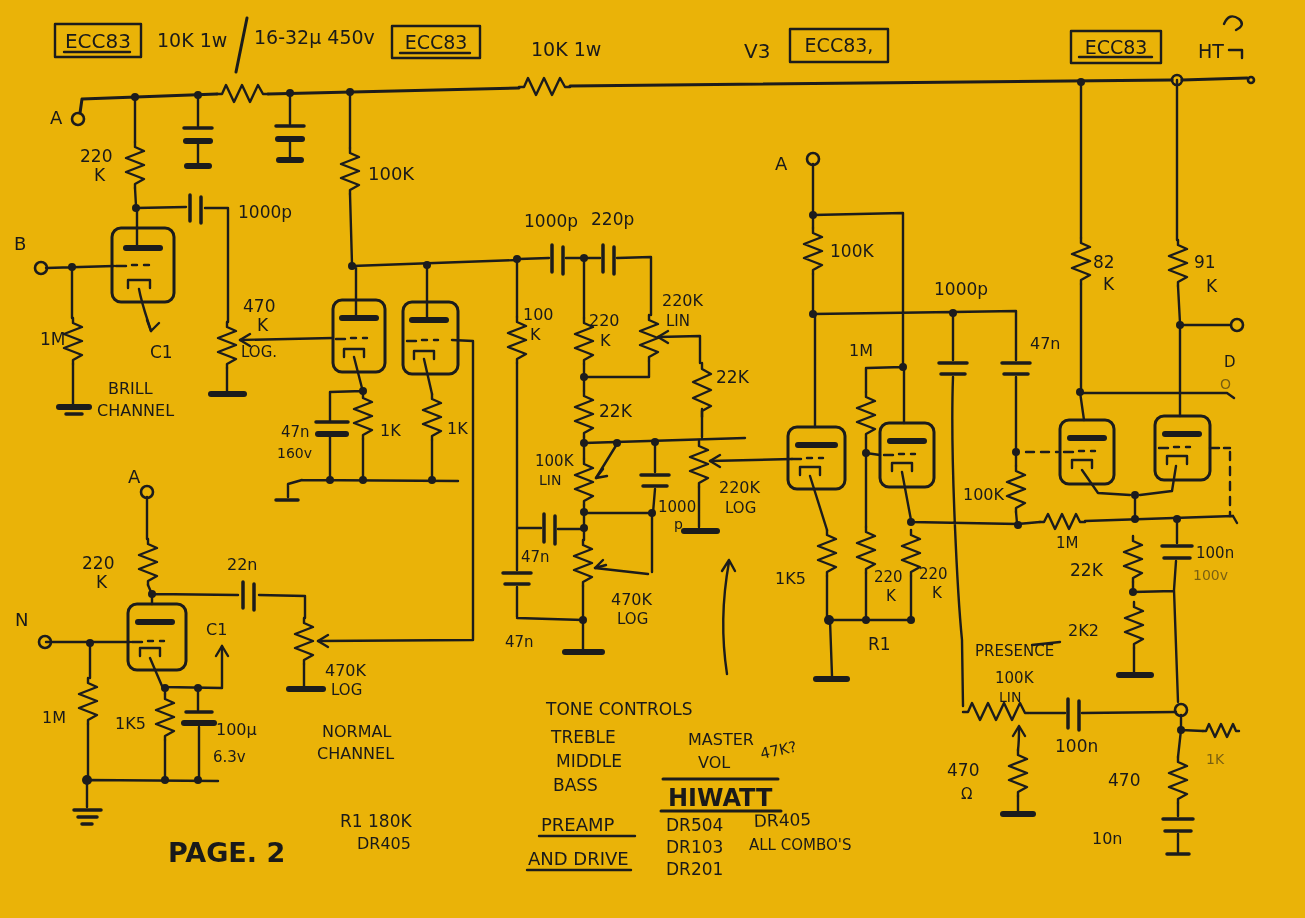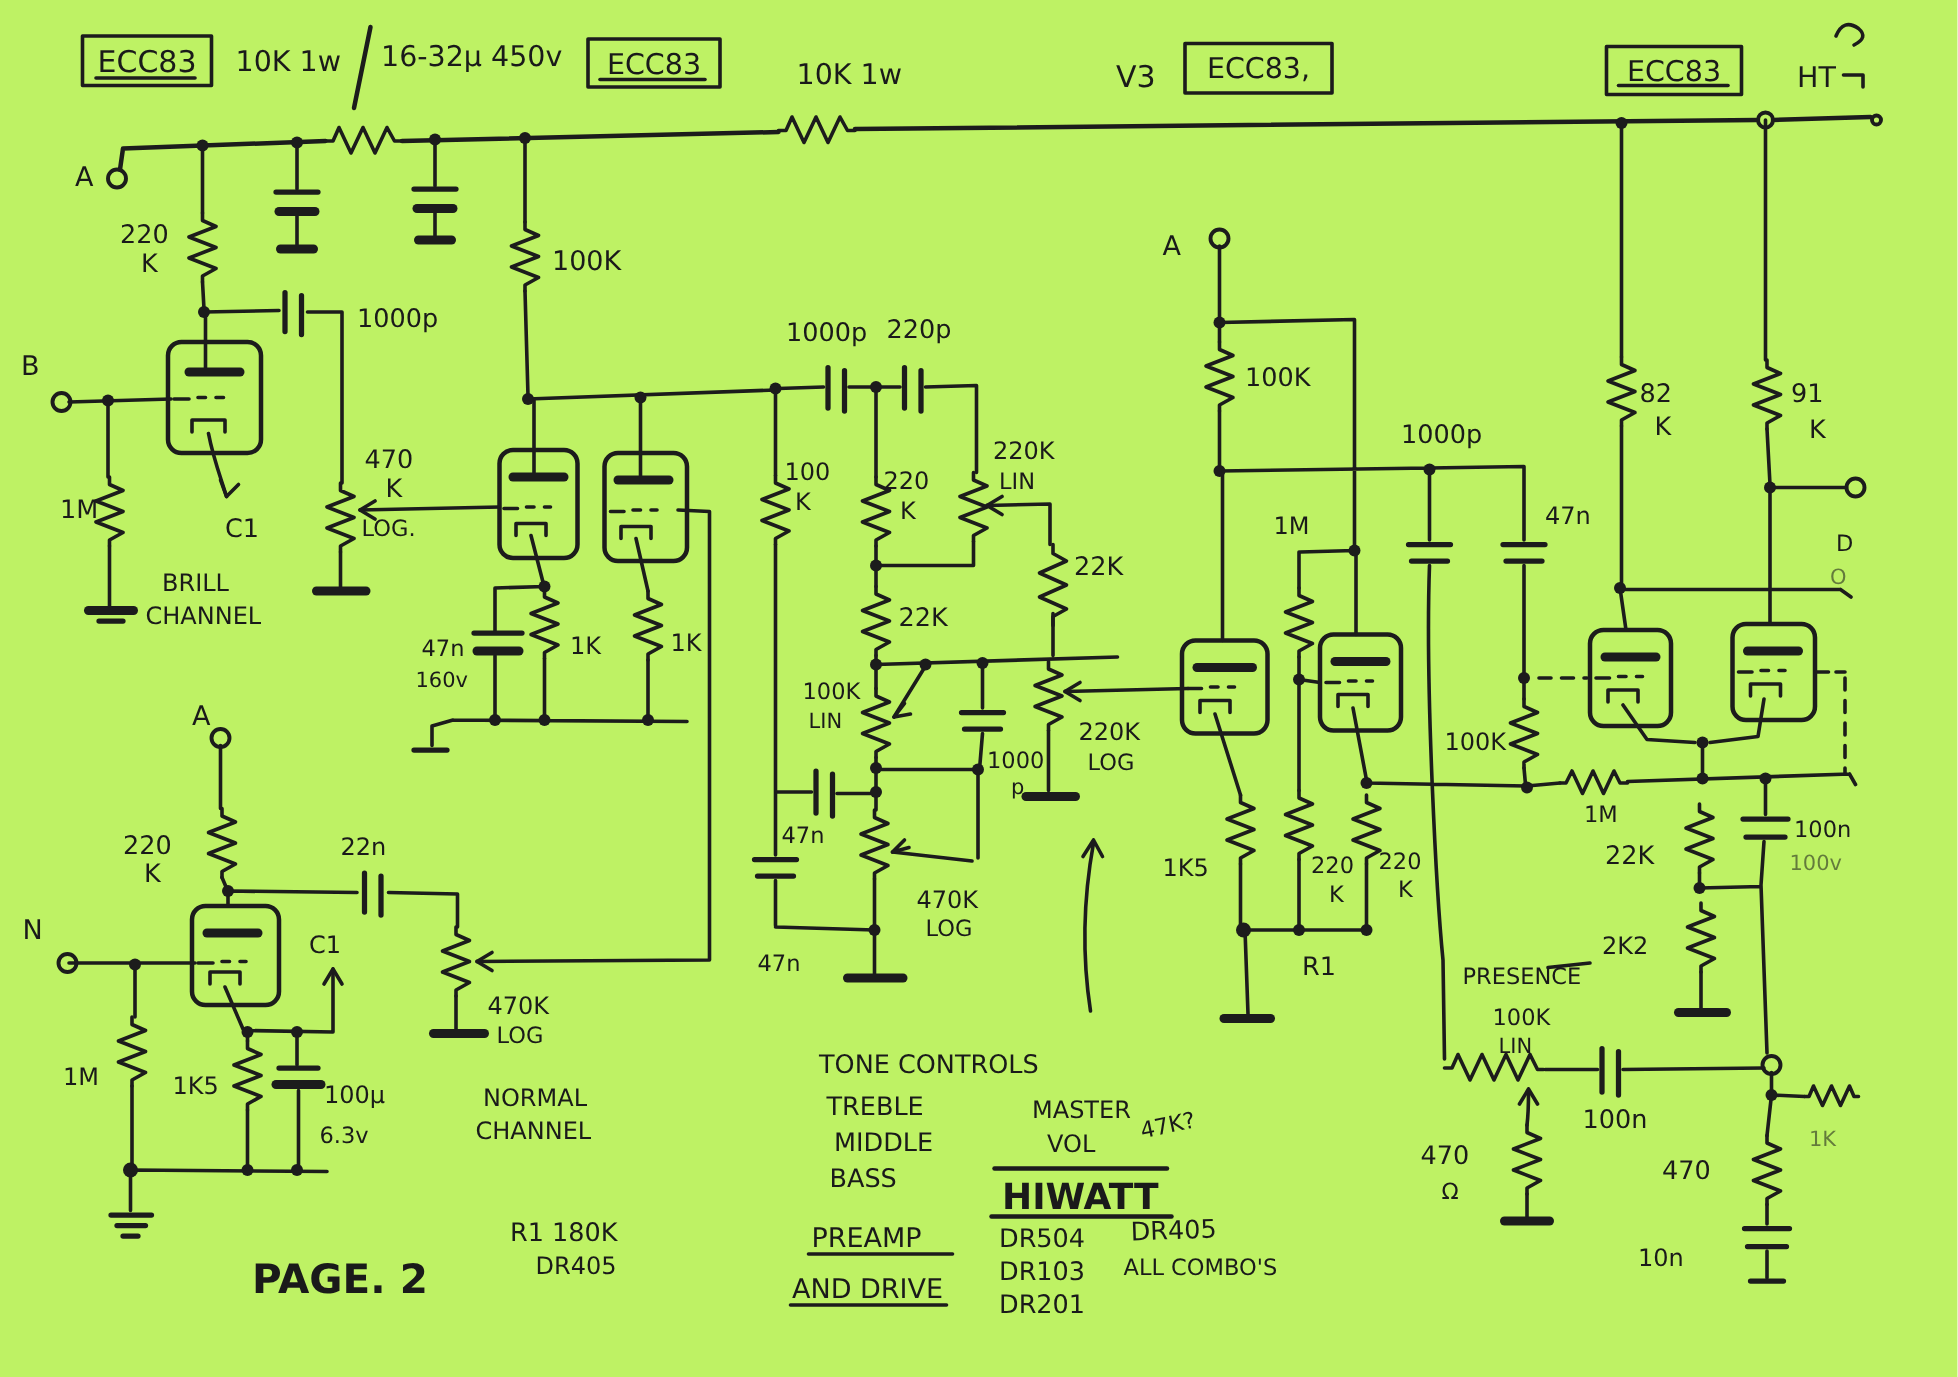--- a/index.html
+++ b/index.html
@@ -1,16 +1,16 @@
 <!DOCTYPE html>
 <html><head>
 <meta charset="utf-8">
 <style>
   html,body{margin:0;padding:0;background:#ffffff;}
-  .sheet{position:relative;width:1305px;height:918px;background:#bef264;overflow:hidden;}
+  .sheet{position:relative;width:1305px;height:918px;background:#eab308;overflow:hidden;}
   svg{position:absolute;left:0;top:0;}
   .w{fill:none;stroke:#1c1c1c;stroke-width:2.4;stroke-linecap:round;stroke-linejoin:round;}
   .w3{stroke-width:3;}
   .b3{fill:none;stroke:#1c1c1c;stroke-width:3.5;stroke-linecap:round;}
   .b5{fill:none;stroke:#1c1c1c;stroke-width:6;stroke-linecap:round;}
   .d{fill:#1c1c1c;stroke:none;}
   .o{fill:none;stroke:#1c1c1c;stroke-width:2.6;}
   .dash{stroke-dasharray:8 7;}
   text{font-family:"DejaVu Sans",sans-serif;fill:#1a1a1a;font-size:17px;}
   .t15{font-size:15px;} .t14{font-size:14px;} .t16{font-size:16px;} .t18{font-size:18px;}

